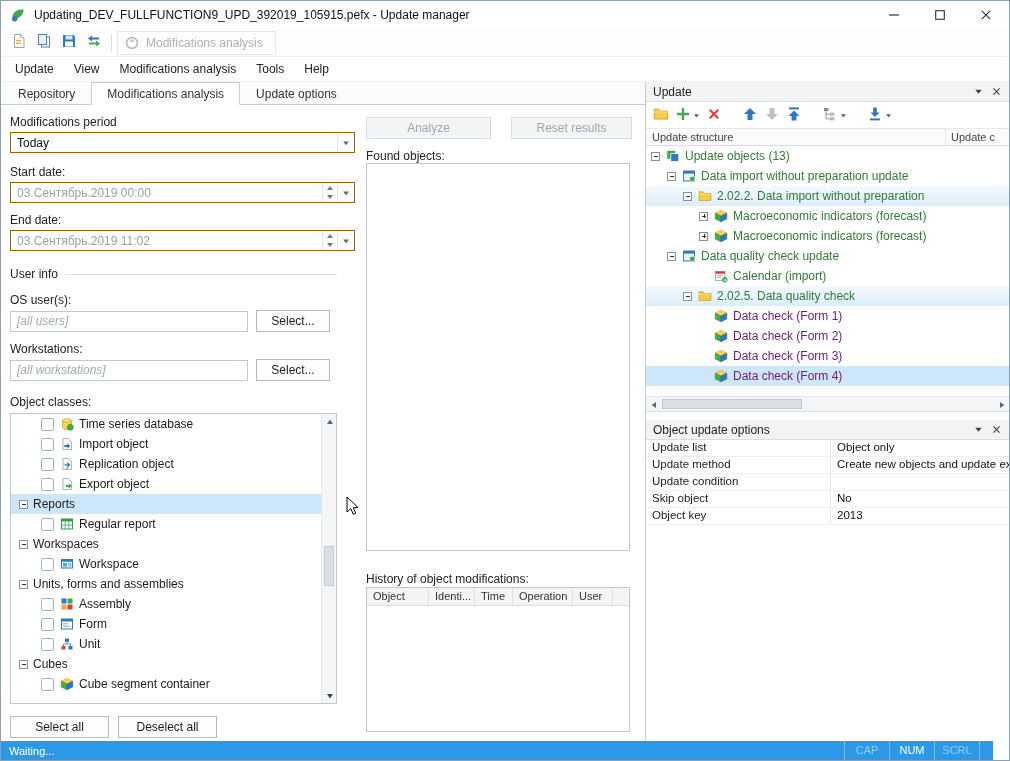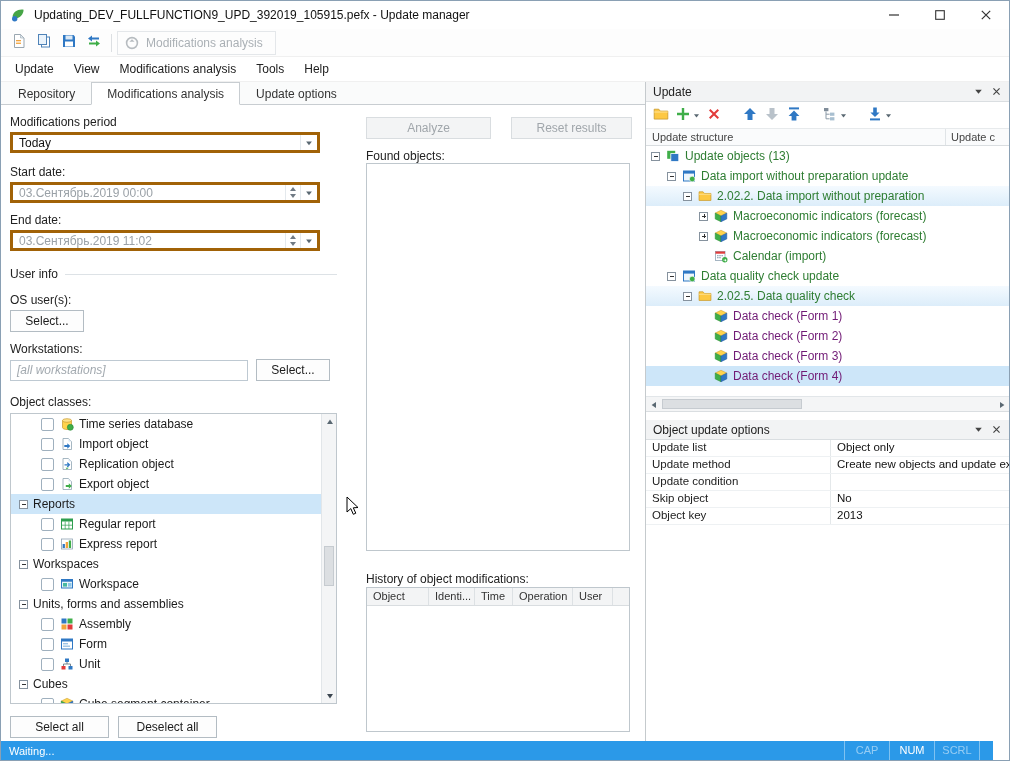--- a/index.html
+++ b/index.html
@@ -38,21 +38,21 @@
   
   .tabs{height:23px;display:flex;align-items:flex-end;background:#fafbfb;border-bottom:1px solid #c8cdd1;padding-left:1px;}
   .tab{height:22px;padding:4px 15px 0;color:#333;border:1px solid transparent;border-bottom:none;}
   .tab.active{background:#fff;border-color:#c8cdd1;margin-bottom:-1px;height:23px;border-bottom:1px solid #fff;}
   .tab-body{flex:1;position:relative;background:#fff;}
 
   
   .form-col{position:absolute;left:0;top:0;bottom:0;width:345px;padding:10px 9px 0 9px;}
   .fl{font-size:12px;color:#222;margin:0 0 3px 0;}
   .mt12{margin-top:12px;} .mt10{margin-top:10px;} .mt14{margin-top:14px;}
-  .combo,.dateinput{width:310px;height:21px;border:3px solid #a16207;background:#fff;display:flex;align-items:center;}
+  .combo,.dateinput{width:345px;height:21px;border:1px solid #a16207;background:#fff;display:flex;align-items:center;}
   .cval{flex:1;padding:0 6px;color:#111;}
   .dateinput .val{flex:1;padding:0 6px;color:#9aa1a7;}
   .ddl{width:17px;height:100%;display:flex;align-items:center;justify-content:center;border-left:1px solid #e4e9ed;}
   .ddl svg{width:8px;height:8px;}
   .spin{width:15px;height:100%;display:flex;flex-direction:column;border-left:1px solid #e4e9ed;}
   .spin span{flex:1;display:flex;align-items:center;justify-content:center;}
   .tri-up{width:0;height:0;border-left:3px solid transparent;border-right:3px solid transparent;border-bottom:4px solid #707a84;}
   .tri-dn{width:0;height:0;border-left:3px solid transparent;border-right:3px solid transparent;border-top:4px solid #707a84;}
   .group{display:flex;align-items:center;gap:7px;margin-top:16px;color:#222;}
   .group .line{flex:1;height:1px;background:#dde2e6;}
@@ -274,20 +274,23 @@
               </span>
           </div>
 
           <div class="group">
             <span>User info</span>
             <span class="line"></span>
           </div>
 
           <div class="fl mt12">OS user(s):</div>
           <div class="inrow">
+            <div class="tinput">
+                <span>[all users]</span>
+              </div>
             <button class="btn sel-btn">Select...</button>
           </div>
 
           <div class="fl mt10">Workstations:</div>
           <div class="inrow">
             <div class="tinput">
                 <span>[all workstations]</span>
               </div>
             <button class="btn sel-btn">Select...</button>
           </div>
@@ -347,32 +350,20 @@
                 <div class="otree-row" style="padding-left: 30px;">
                   <span class="cb"></span>
                   <span class="ticon">
                     <svg viewBox="0 0 14 14">
                       <rect x="1.5" y="2" width="11" height="10" fill="#fff" stroke="#2e9e4f"></rect>
                       <rect x="1.5" y="2" width="11" height="2.5" fill="#2e9e4f"></rect>
                       <path d="M5.2 4.5V12M8.9 4.5V12M1.5 8.2h11" stroke="#2e9e4f" stroke-width=".7"></path>
                     </svg>
                   </span>
                   <span class="lbl">Regular report</span>
-                </div>
-                <div class="otree-row" style="padding-left: 30px;">
-                  <span class="cb"></span>
-                  <span class="ticon">
-                    <svg viewBox="0 0 14 14">
-                      <rect x="1.5" y="2" width="11" height="10" fill="#fff" stroke="#8fa4b3" stroke-width=".8"></rect>
-                      <rect x="2.6" y="7" width="2.3" height="4" fill="#2f78c4"></rect>
-                      <rect x="5.7" y="5" width="2.3" height="6" fill="#f2a33c"></rect>
-                      <rect x="8.8" y="3.5" width="2.3" height="7.5" fill="#3fae49"></rect>
-                    </svg>
-                  </span>
-                  <span class="lbl">Express report</span>
                 </div>
                 <div class="otree-row" style="padding-left: 8px;">
                   <span class="exp minus"></span>
                   <span class="lbl">Workspaces</span>
                 </div>
                 <div class="otree-row" style="padding-left: 30px;">
                   <span class="cb"></span>
                   <span class="ticon">
                     <svg viewBox="0 0 14 14">
                       <rect x="1.5" y="2.5" width="11" height="8.5" fill="#e8f4f8" stroke="#2f78c4"></rect>
@@ -610,50 +601,50 @@
             <span class="exp plus"></span>
             <span class="ticon">
               <svg viewBox="0 0 14 14">
                 <polygon points="7,1.2 12.8,4.1 7,7 1.2,4.1" fill="#ffd34d" stroke="#c79a2a" stroke-width=".5"></polygon>
                 <polygon points="1.2,4.1 7,7 7,12.8 1.2,9.9" fill="#3fae49" stroke="#2a8a36" stroke-width=".5"></polygon>
                 <polygon points="12.8,4.1 7,7 7,12.8 12.8,9.9" fill="#2f78c4" stroke="#255f9b" stroke-width=".5"></polygon>
               </svg>
             </span>
             <span class="lbl">Macroeconomic indicators (forecast)</span>
           </div>
+          <div class="utree-row green" style="padding-left: 21px;">
+            <span class="exp minus"></span>
+            <span class="ticon">
+              <svg viewBox="0 0 14 14">
+                <rect x="1.5" y="2" width="11" height="10" fill="#eef6fc" stroke="#2f78c4"></rect>
+                <rect x="1.5" y="2" width="11" height="2.6" fill="#2f78c4"></rect>
+                <circle cx="10.2" cy="10" r="2.8" fill="#3fae49" stroke="#fff" stroke-width=".6"></circle>
+              </svg>
+            </span>
+            <span class="lbl">Data quality check update</span>
+          </div>
           <div class="utree-row green" style="padding-left: 53px;">
             <span class="exp-sp"></span>
             <span class="ticon">
               <svg viewBox="0 0 14 14">
                 <rect x="1.5" y="2.5" width="9.5" height="9" fill="#fff" stroke="#8fa4b3" stroke-width=".8"></rect>
                 <rect x="1.5" y="2.5" width="9.5" height="2.2" fill="#e23b3b"></rect>
                 <g fill="#9db0bd">
                   <rect x="3" y="6" width="1.6" height="1.3"></rect>
                   <rect x="5.2" y="6" width="1.6" height="1.3"></rect>
                   <rect x="7.4" y="6" width="1.6" height="1.3"></rect>
                   <rect x="3" y="8" width="1.6" height="1.3"></rect>
                   <rect x="5.2" y="8" width="1.6" height="1.3"></rect>
                 </g>
                 <circle cx="10.8" cy="10.8" r="2.7" fill="#3fae49"></circle>
                 <path d="M9.5 10.8h1.5v-1.1l1.5 1.5-1.5 1.5v-1.1H9.5z" fill="#fff"></path>
               </svg>
             </span>
             <span class="lbl">Calendar (import)</span>
           </div>
-          <div class="utree-row green" style="padding-left: 21px;">
-            <span class="exp minus"></span>
-            <span class="ticon">
-              <svg viewBox="0 0 14 14">
-                <rect x="1.5" y="2" width="11" height="10" fill="#eef6fc" stroke="#2f78c4"></rect>
-                <rect x="1.5" y="2" width="11" height="2.6" fill="#2f78c4"></rect>
-                <circle cx="10.2" cy="10" r="2.8" fill="#3fae49" stroke="#fff" stroke-width=".6"></circle>
-              </svg>
-            </span>
-            <span class="lbl">Data quality check update</span>
-          </div>
           <div class="utree-row shaded green" style="padding-left: 37px;">
             <span class="exp minus"></span>
             <span class="ticon">
               <svg viewBox="0 0 16 16">
                 <path d="M1.2 3.2h4.6l1.5 1.9H14.8v8H1.2z" fill="#fdc843" stroke="#c9992a" stroke-width=".8"></path>
                 <path d="M1.2 6h13.6" stroke="#ffe39a" stroke-width="1"></path>
               </svg>
             </span>
             <span class="lbl">2.02.5. Data quality check</span>
           </div>

